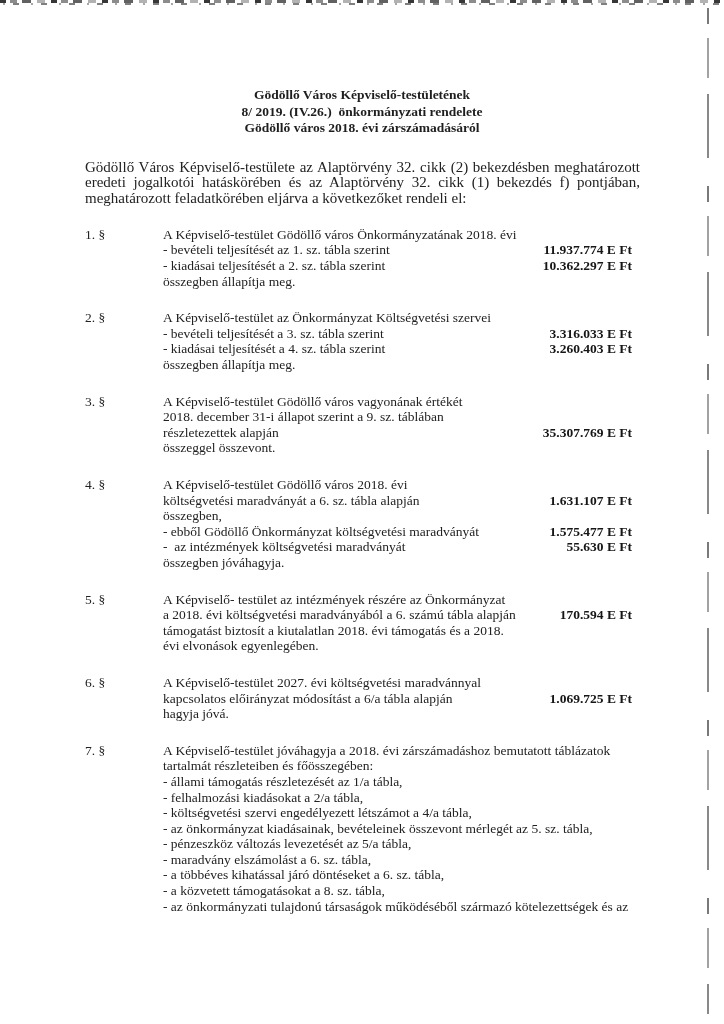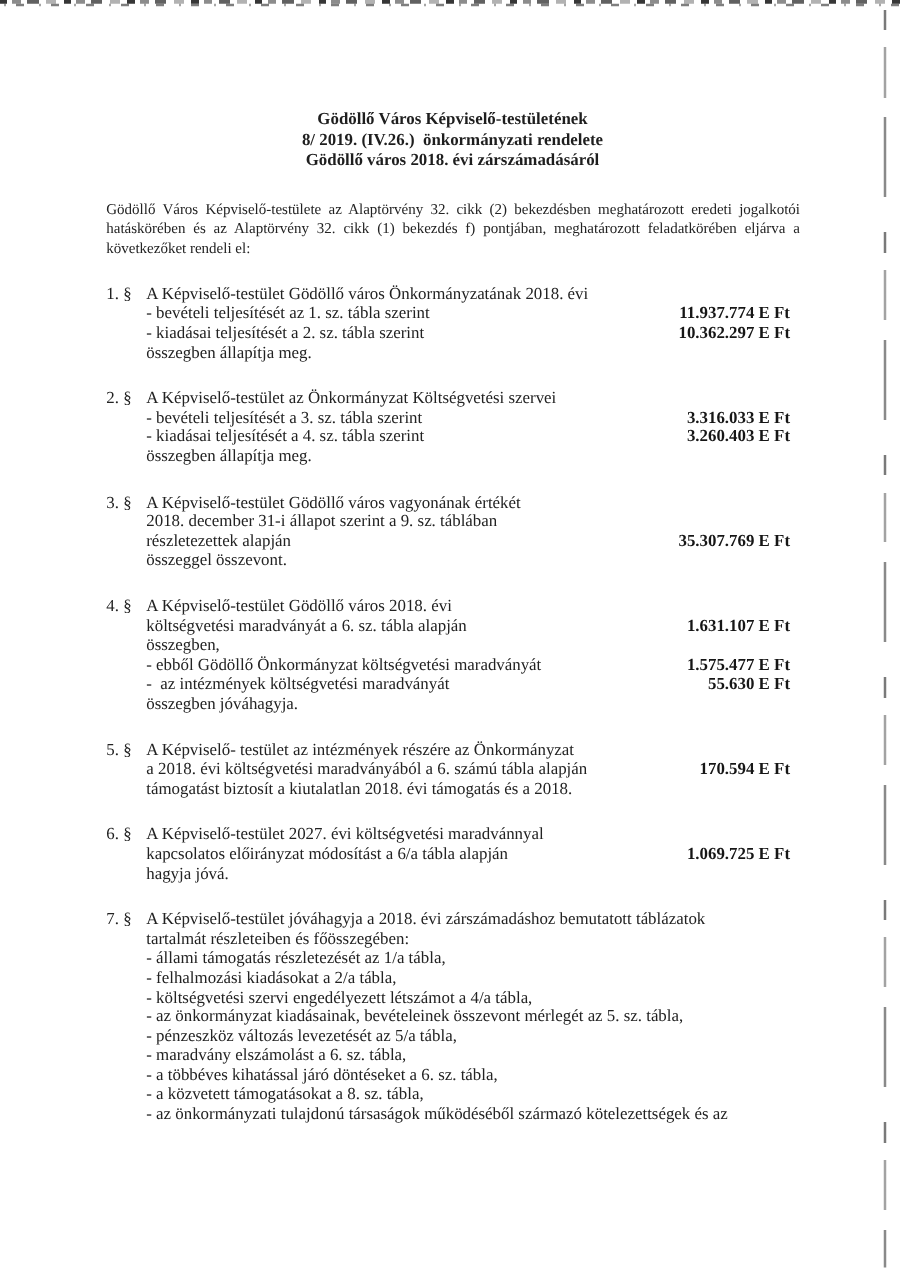--- a/index.html
+++ b/index.html
@@ -46,39 +46,39 @@
     padding-top: 87px;
     text-align: center;
     font-weight: bold;
     font-size: 13.5px;
     line-height: 16.5px;
     color: #1e1e1e;
   }
   .title-line { white-space: pre-wrap; }
   .intro {
     margin: 23px 84px 0 85px;
-    font-size: 12px;
+    font-size: 15px;
     line-height: 15.8px;
     text-align: justify;
   }
   .sections {
     margin: 20px 84px 0 85px;
     font-size: 13.5px;
     line-height: 15.6px;
   }
   .section {
     display: flex;
     margin-bottom: 21px;
   }
   .sec-num {
     flex: 0 0 32px;
     white-space: nowrap;
   }
   .sec-body { flex: 1 1 auto; }
-  .line { display: flex; }
+  .line { display: flex; margin-left: 46px; }
   .line-text { white-space: pre-wrap; }
   .amount {
     margin-left: auto;
     padding-left: 12px;
     padding-right: 8px;
     white-space: nowrap;
     font-weight: bold;
     color: #161616;
     text-align: right;
   }
@@ -187,20 +187,23 @@
           <div class="line">
             <span class="line-text">A Képviselő- testület az intézmények részére az Önkormányzat</span>
           </div>
           <div class="line">
             <span class="line-text">a 2018. évi költségvetési maradványából a 6. számú tábla alapján</span>
             <span class="amount">170.594 E Ft</span>
           </div>
           <div class="line">
             <span class="line-text">támogatást biztosít a kiutalatlan 2018. évi támogatás és a 2018.</span>
           </div>
+          <div class="line">
+            <span class="line-text">évi elvonások egyenlegében.</span>
+          </div>
         </div>
       </div>
       <div class="section">
         <div class="sec-num">6. §</div>
         <div class="sec-body">
           <div class="line">
             <span class="line-text">A Képviselő-testület 2027. évi költségvetési maradvánnyal</span>
           </div>
           <div class="line">
             <span class="line-text">kapcsolatos előirányzat módosítást a 6/a tábla alapján</span>

